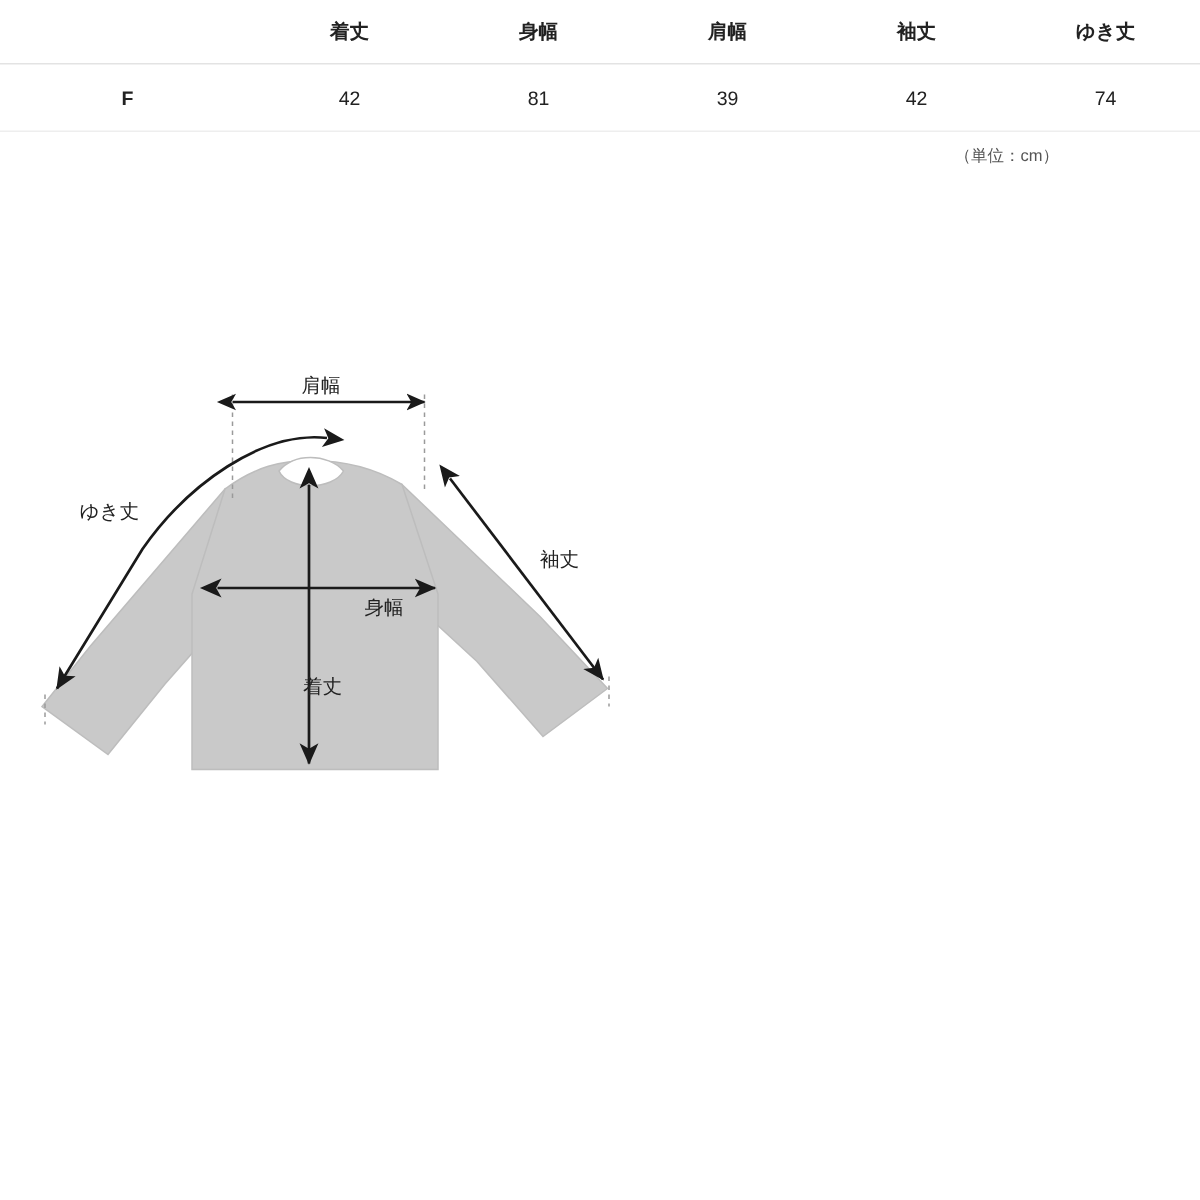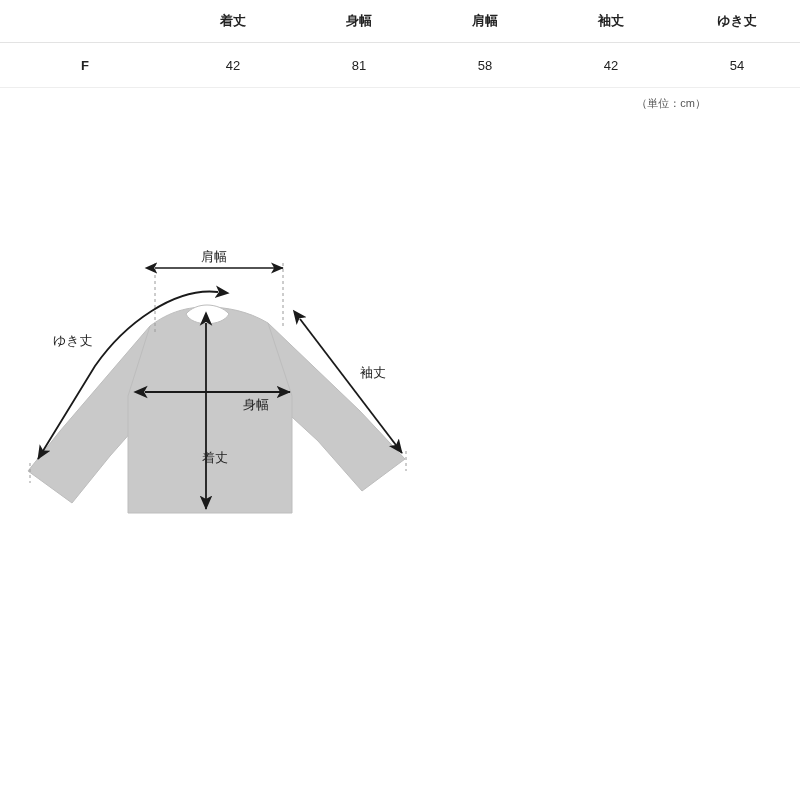--- a/index.html
+++ b/index.html
@@ -93,23 +93,23 @@
       <th>肩幅</th>
       <th>袖丈</th>
       <th>ゆき丈</th>
     </tr>
   </thead>
   <tbody>
     <tr>
       <td class="size-name">F</td>
       <td>42</td>
       <td>81</td>
-      <td>58</td>
+      <td>39</td>
       <td>42</td>
-      <td>54</td>
+      <td>74</td>
     </tr>
   </tbody>
 </table>
 
 <div class="unit-note">（単位：cm）</div>
 
 <div class="diagram-wrap">
   <svg width="800" height="680" viewBox="0 0 800 680">
     <defs>
       <marker id="arrowEnd" markerWidth="9" markerHeight="9" refX="7.5" refY="4" orient="auto" markerUnits="strokeWidth">

